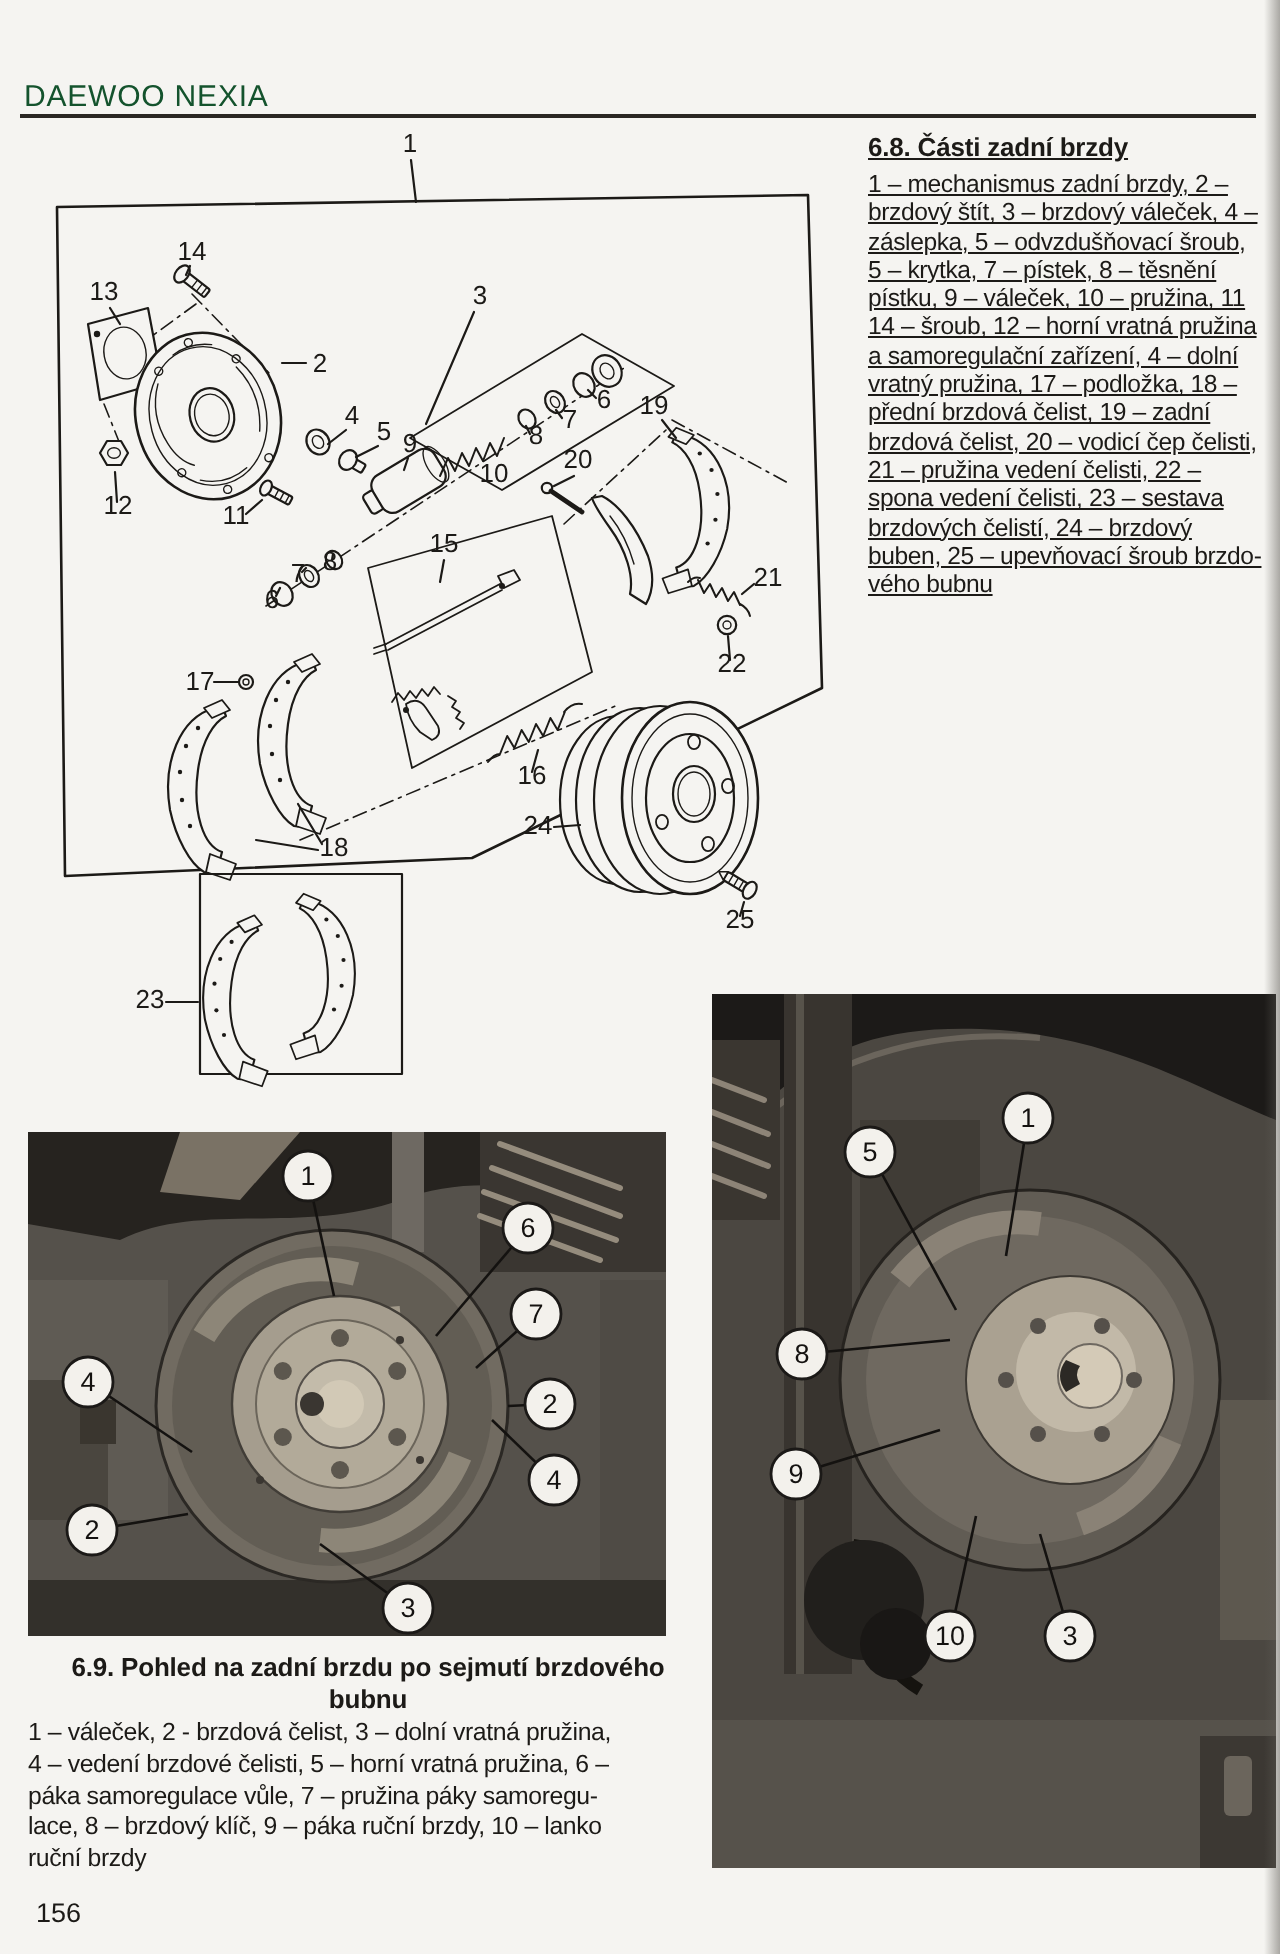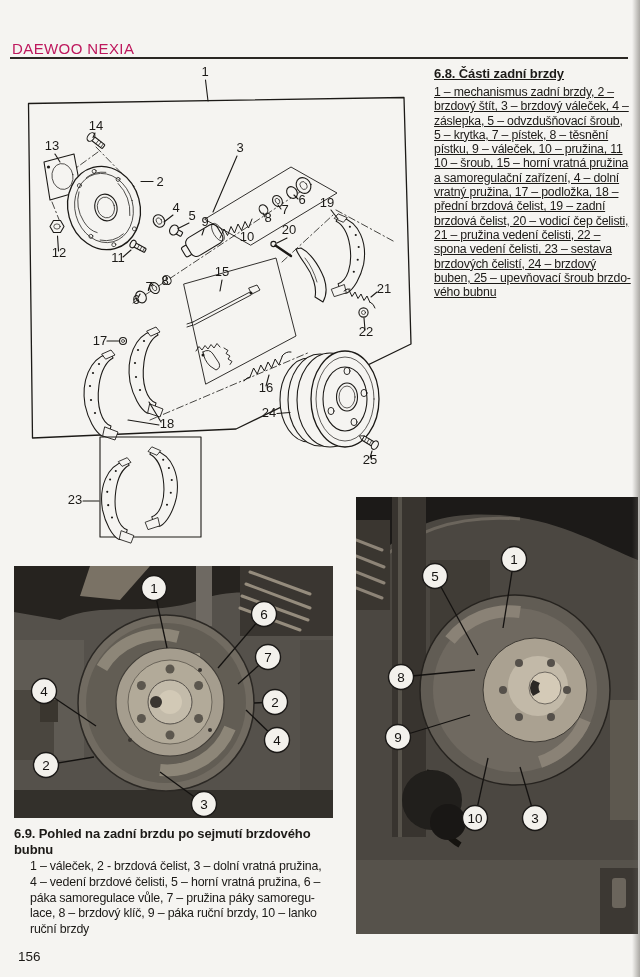--- a/index.html
+++ b/index.html
@@ -3,29 +3,29 @@
 <meta charset="utf-8">
 <style>
   html,body{margin:0;padding:0;}
   body{
     width:640px;height:977px;position:relative;overflow:hidden;
     background:#f5f4f1;
     font-family:"Liberation Sans",sans-serif;color:#1c1a17;
   }
   .scan-edge{position:absolute;top:0;right:0;width:8px;height:977px;
     background:linear-gradient(to right,rgba(95,92,86,0),rgba(95,92,86,.5));}
-  .header-title{position:absolute;left:12px;top:40px;font-size:15px;letter-spacing:.4px;color:#be185d;}
+  .header-title{position:absolute;left:12px;top:40px;font-size:15px;letter-spacing:.4px;color:#14532d;}
   .header-rule{position:absolute;left:10px;top:57px;width:618px;height:2.4px;background:#2a2723;}
   .col68{position:absolute;left:434px;top:66px;width:204px;text-decoration:underline;}
   .col68 .sec-heading{font-weight:bold;font-size:13px;margin-bottom:4px;letter-spacing:-.1px;}
   .col68 .sec-lines div{font-size:12.3px;line-height:14.3px;letter-spacing:-.2px;}
   .cap69{position:absolute;left:14px;top:826px;width:340px;}
-  .cap69 .sec-heading div{font-weight:bold;font-size:13px;line-height:15.5px;letter-spacing:-.1px;}
+  .cap69 .sec-heading div{font-weight:bold;font-size:13px;line-height:15.5px;letter-spacing:-.1px;text-align:center;}
   .cap69 .sec-lines{margin-top:2px;}
-  .cap69 .sec-lines div{font-size:12.4px;line-height:15.8px;letter-spacing:-.2px;margin-left:16px;}
+  .cap69 .sec-lines div{font-size:12.4px;line-height:15.8px;letter-spacing:-.2px;}
   .page-number{position:absolute;left:18px;top:949px;font-size:13.5px;font-weight:normal;}
   svg{position:absolute;}
   #diagram{left:0;top:50px;}
   #photoL{left:14px;top:566px;}
   #photoR{left:356px;top:497px;}
   #diagram path,#diagram line,#diagram ellipse,#diagram circle,#diagram rect,#diagram polygon{
     stroke:#1c1a17;fill:none;stroke-width:1.1;stroke-linecap:round;stroke-linejoin:round;}
   #diagram .fill{fill:#f5f4f1;}
   #diagram .bd{stroke-width:1.3;}
   #diagram .thin{stroke-width:.7;}
@@ -396,21 +396,21 @@
 </svg>
 
 <div class="col68">
   <div class="sec-heading">6.8. Části zadní brzdy</div>
   <div class="sec-lines">
       <div>1 – mechanismus zadní brzdy, 2 –</div>
       <div>brzdový štít, 3 – brzdový váleček, 4 –</div>
       <div>záslepka, 5 – odvzdušňovací šroub,</div>
       <div>5 – krytka, 7 – pístek, 8 – těsnění</div>
       <div>pístku, 9 – váleček, 10 – pružina, 11</div>
-      <div>10 – šroub, 15 – horní vratná pružina</div>
+      <div>14 – šroub, 12 – horní vratná pružina</div>
       <div>a samoregulační zařízení, 4 – dolní</div>
       <div>vratný pružina, 17 – podložka, 18 –</div>
       <div>přední brzdová čelist, 19 – zadní</div>
       <div>brzdová čelist, 20 – vodicí čep čelisti,</div>
       <div>21 – pružina vedení čelisti, 22 –</div>
       <div>spona vedení čelisti, 23 – sestava</div>
       <div>brzdových čelistí, 24 – brzdový</div>
       <div>buben, 25 – upevňovací šroub brzdo-</div>
       <div>vého bubnu</div>
     </div>

